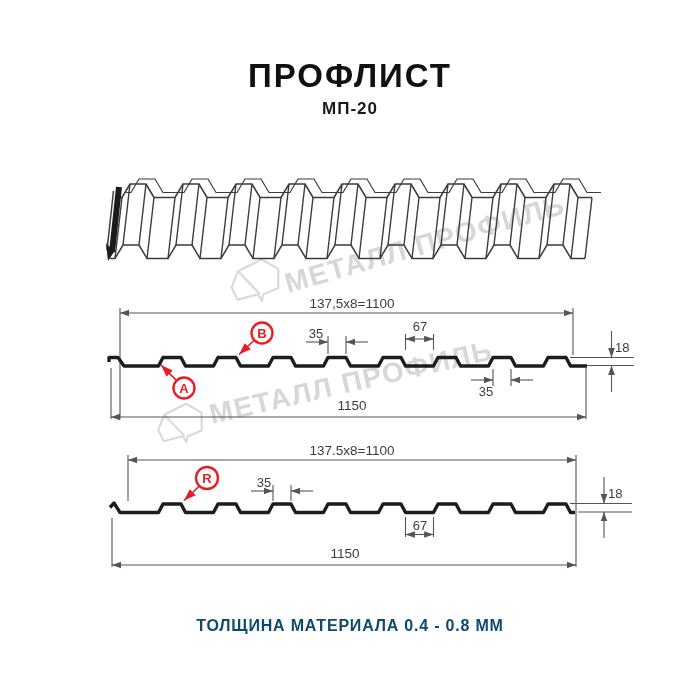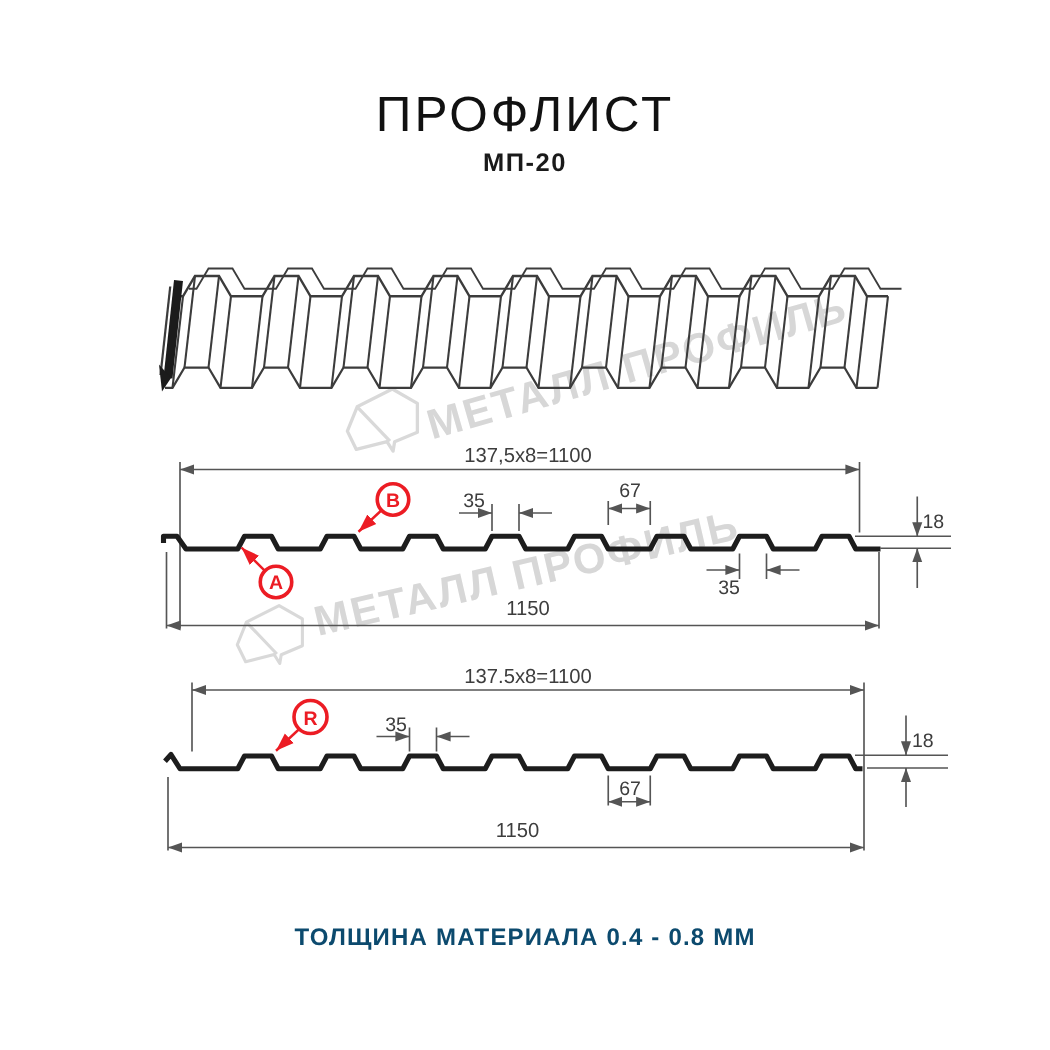--- a/index.html
+++ b/index.html
@@ -1,19 +1,19 @@
 <!DOCTYPE html>
 <html><head>
 <meta charset="utf-8">
 <style>
   html,body{margin:0;padding:0;background:#fff;}
   .page{position:relative;width:700px;height:700px;background:#ffffff;overflow:hidden;
         font-family:"Liberation Sans", sans-serif;}
   .title{position:absolute;top:57px;left:0;width:700px;text-align:center;
-         font-size:33px;font-weight:normal;letter-spacing:2px;color:#111;}
+         font-size:33px;font-weight:bold;letter-spacing:2px;color:#111;}
   .subtitle{position:absolute;top:99px;left:0;width:700px;text-align:center;
          font-size:17px;font-weight:bold;letter-spacing:1px;color:#1a1a1a;}
   .footer{position:absolute;top:617px;left:0;width:700px;text-align:center;
          font-size:16px;font-weight:bold;letter-spacing:0.8px;color:#0c4a6e;}
   svg{position:absolute;top:0;left:0;}
   .dimtxt{font-size:13.5px;fill:#3d3d3d;}
   .dimtxt-s{font-size:13px;fill:#3d3d3d;}
   .wmtxt{font-size:28px;font-weight:bold;letter-spacing:1.5px;fill:#d7d7d7;}
   .redletter{font-size:13px;font-weight:bold;fill:#ec1c24;}
   .dline{stroke:#555;stroke-width:1.1;fill:none;}

